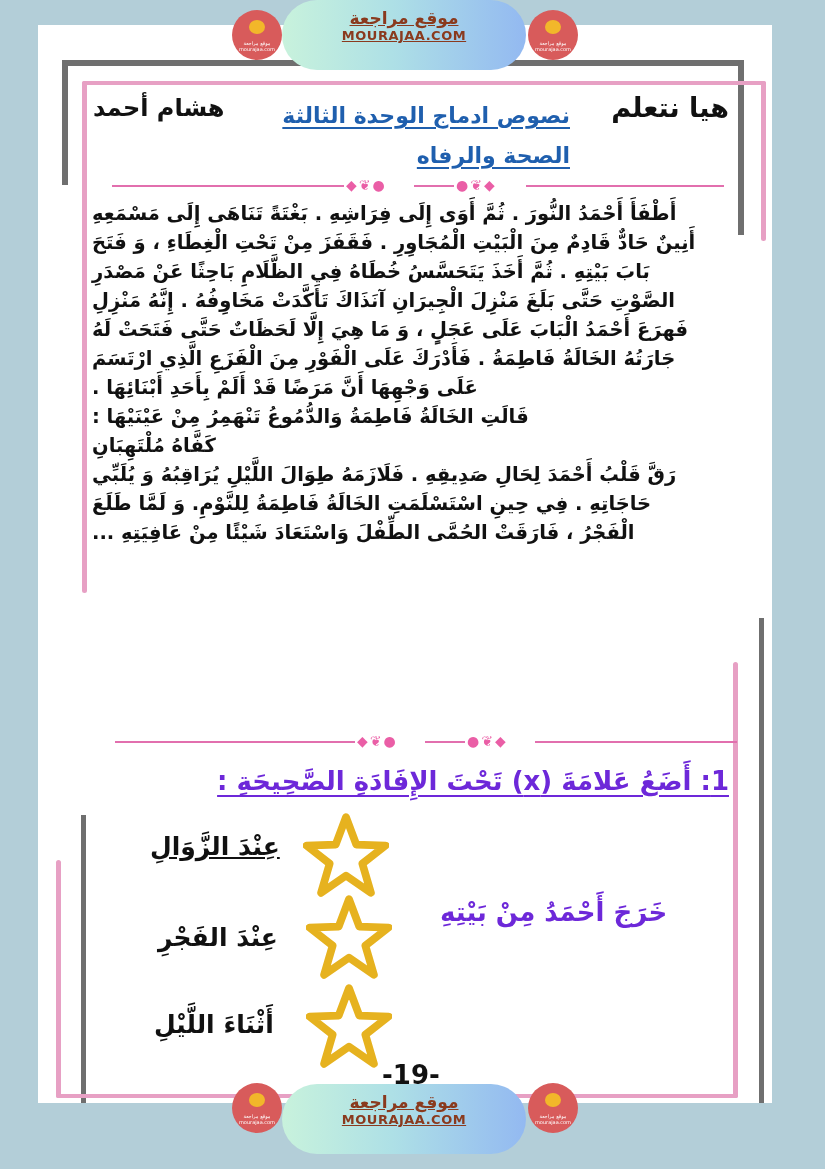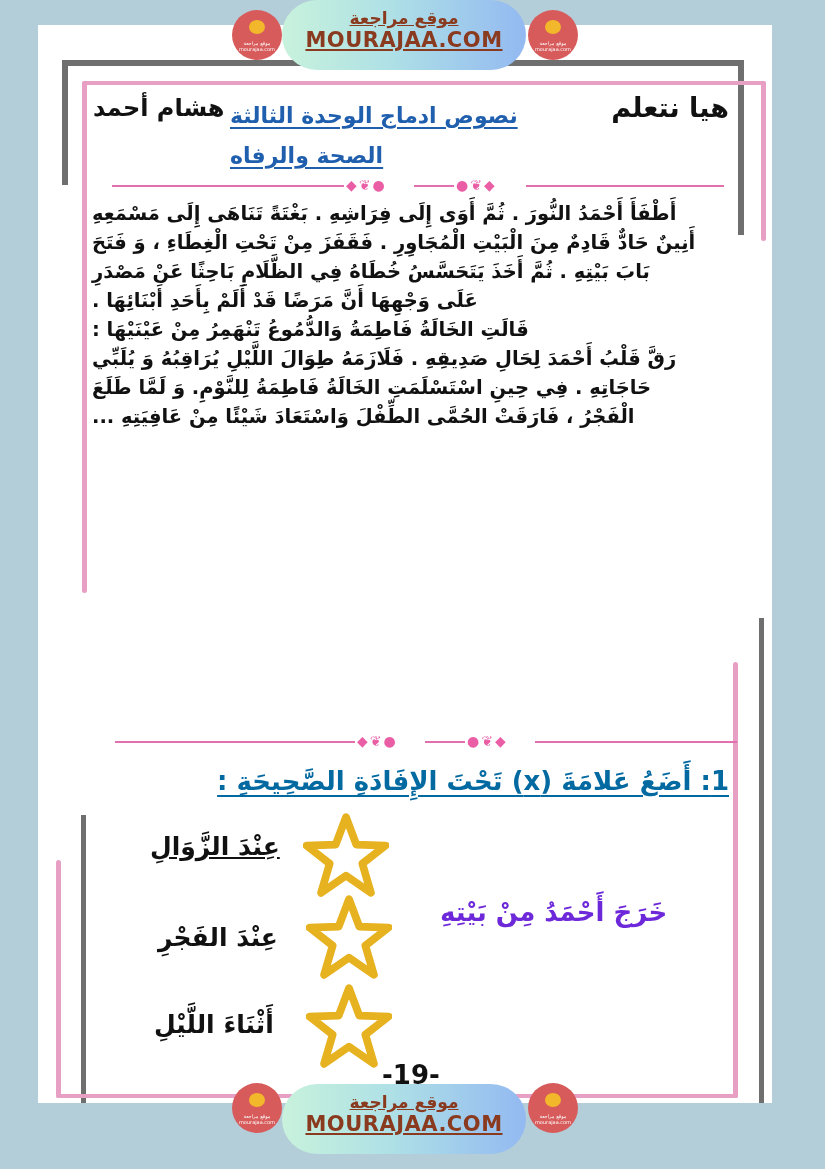--- a/index.html
+++ b/index.html
@@ -19,39 +19,39 @@
   .hdr-right {
     position:absolute; right:96px; top:92px;
     font-size:27px; font-weight:bold; color:#111; direction:rtl;
   }
   .hdr-left {
     position:absolute; left:93px; top:94px;
     font-size:24px; font-weight:bold; color:#111; direction:rtl;
   }
   .hdr-title {
     position:absolute; left:230px; width:340px; top:96px;
-    text-align:left; direction:rtl; color:#1f5fae;
+    text-align:right; direction:rtl; color:#1f5fae;
     font-size:22px; font-weight:bold; line-height:40px;
   }
   .hdr-title span { display:block; text-decoration:underline; text-underline-offset:4px; }
 
   .divider { position:absolute; left:112px; width:612px; height:20px; }
   .divider .line { position:absolute; top:9px; height:2px; background:#e26fae; }
   .divider .orn { position:absolute; top:1px; font-size:14px; color:#ea5ea6; letter-spacing:2px; }
 
   .passage {
     position:absolute; left:92px; width:650px; top:199px;
     direction:rtl; text-align:left; color:#111;
     font-size:19.5px; font-weight:bold; line-height:29px;
   }
   .passage div { white-space:nowrap; }
 
   .q-title {
     position:absolute; right:96px; top:766px;
-    direction:rtl; color:#0369a1; font-size:26px; font-weight:bold;
+    direction:rtl; color:#6d28d9; font-size:26px; font-weight:bold;
     text-decoration:underline; text-underline-offset:5px;margin-left:32px;
   }
 
   .option {
     position:absolute; direction:rtl; font-size:25px; font-weight:bold; color:#111;
   }
   .star { position:absolute; width:86px; height:86px; }
 
   .stem {
     position:absolute; left:440px; top:897px; direction:rtl;
@@ -61,21 +61,21 @@
     position:absolute; left:382px; top:1060px; font-size:26px; font-weight:bold; color:#111;
   }
 
   
   .wm-pill {
     position:absolute; width:244px; height:70px; border-radius:35px;
     background:linear-gradient(90deg,#c8f2dc 0%,#aee0e6 45%,#93b9f1 100%);
     text-align:center; color:#8a3a1e;
   }
   .wm-pill .ar { font-size:17px; font-weight:bold; margin-top:8px; text-decoration:underline; direction:rtl; }
-  .wm-pill .en { font-size:21px; font-weight:bold; text-decoration:underline; letter-spacing:0.5px; }
+  .wm-pill .en { font-size:13px; font-weight:bold; text-decoration:underline; letter-spacing:0.5px; }
   .wm-badge {
     position:absolute; width:50px; height:50px; border-radius:50%;
     background:#d85b5b;
   }
   .wm-badge .dot {
     position:absolute; left:17px; top:10px; width:16px; height:14px; border-radius:50%;
     background:#f2b72a;
   }
   .wm-badge .txt {
     position:absolute; left:0; right:0; top:30px; font-size:5px; line-height:6px;
@@ -112,22 +112,26 @@
   <div class="line" style="left:302px;width:40px;"></div>
   <div class="line" style="left:414px;width:198px;"></div>
   <div class="orn" style="left:234px;">◆❦●</div>
   <div class="orn" style="left:344px;">●❦◆</div>
 </div>
 
 <div class="passage">
   <div>أَطْفَأَ أَحْمَدُ النُّورَ . ثُمَّ أَوَى إِلَى فِرَاشِهِ . بَغْتَةً تَنَاهَى إِلَى مَسْمَعِهِ</div>
   <div>أَنِينٌ حَادٌّ قَادِمٌ مِنَ الْبَيْتِ الْمُجَاوِرِ . فَقَفَزَ مِنْ تَحْتِ الْغِطَاءِ ، وَ فَتَحَ</div>
   <div>بَابَ بَيْتِهِ . ثُمَّ أَخَذَ يَتَحَسَّسُ خُطَاهُ فِي الظَّلَامِ بَاحِثًا عَنْ مَصْدَرِ</div>
+  <div>الصَّوْتِ حَتَّى بَلَغَ مَنْزِلَ الْجِيرَانِ آنَذَاكَ تَأَكَّدَتْ مَخَاوِفُهُ . إِنَّهُ مَنْزِلِ</div>
+  <div>فَهرَعَ أَحْمَدُ الْبَابَ عَلَى عَجَلٍ ، وَ مَا هِيَ إِلَّا لَحَظَاتٌ حَتَّى فَتَحَتْ لَهُ</div>
+  <div>جَارَتُهُ الخَالَةُ فَاطِمَةُ . فَأَدْرَكَ عَلَى الْفَوْرِ مِنَ الْفَزَعِ الَّذِي ارْتَسَمَ</div>
   <div>عَلَى وَجْهِهَا أَنَّ مَرَضًا قَدْ أَلَمْ بِأَحَدِ أَبْنَائِهَا .</div>
   <div>قَالَتِ الخَالَةُ فَاطِمَةُ وَالدُّمُوعُ تَنْهَمِرُ مِنْ عَيْنَيْهَا :</div>
+  <div>كَفَّاهُ مُلْتَهِبَانِ</div>
   <div>رَقَّ قَلْبُ أَحْمَدَ لِحَالِ صَدِيقِهِ . فَلَازَمَهُ طِوَالَ اللَّيْلِ يُرَاقِبُهُ وَ يُلَبِّي</div>
   <div>حَاجَاتِهِ . فِي حِينِ اسْتَسْلَمَتِ الخَالَةُ فَاطِمَةُ لِلنَّوْمِ. وَ لَمَّا طَلَعَ</div>
   <div>الْفَجْرُ ، فَارَقَتْ الحُمَّى الطِّفْلَ وَاسْتَعَادَ شَيْئًا مِنْ عَافِيَتِهِ ...</div>
 </div>
 
 <div class="divider" style="top:732px;left:115px;width:622px;">
   <div class="line" style="left:0;width:240px;"></div>
   <div class="line" style="left:310px;width:40px;"></div>
   <div class="line" style="left:420px;width:202px;"></div>
   <div class="orn" style="left:242px;">◆❦●</div>

